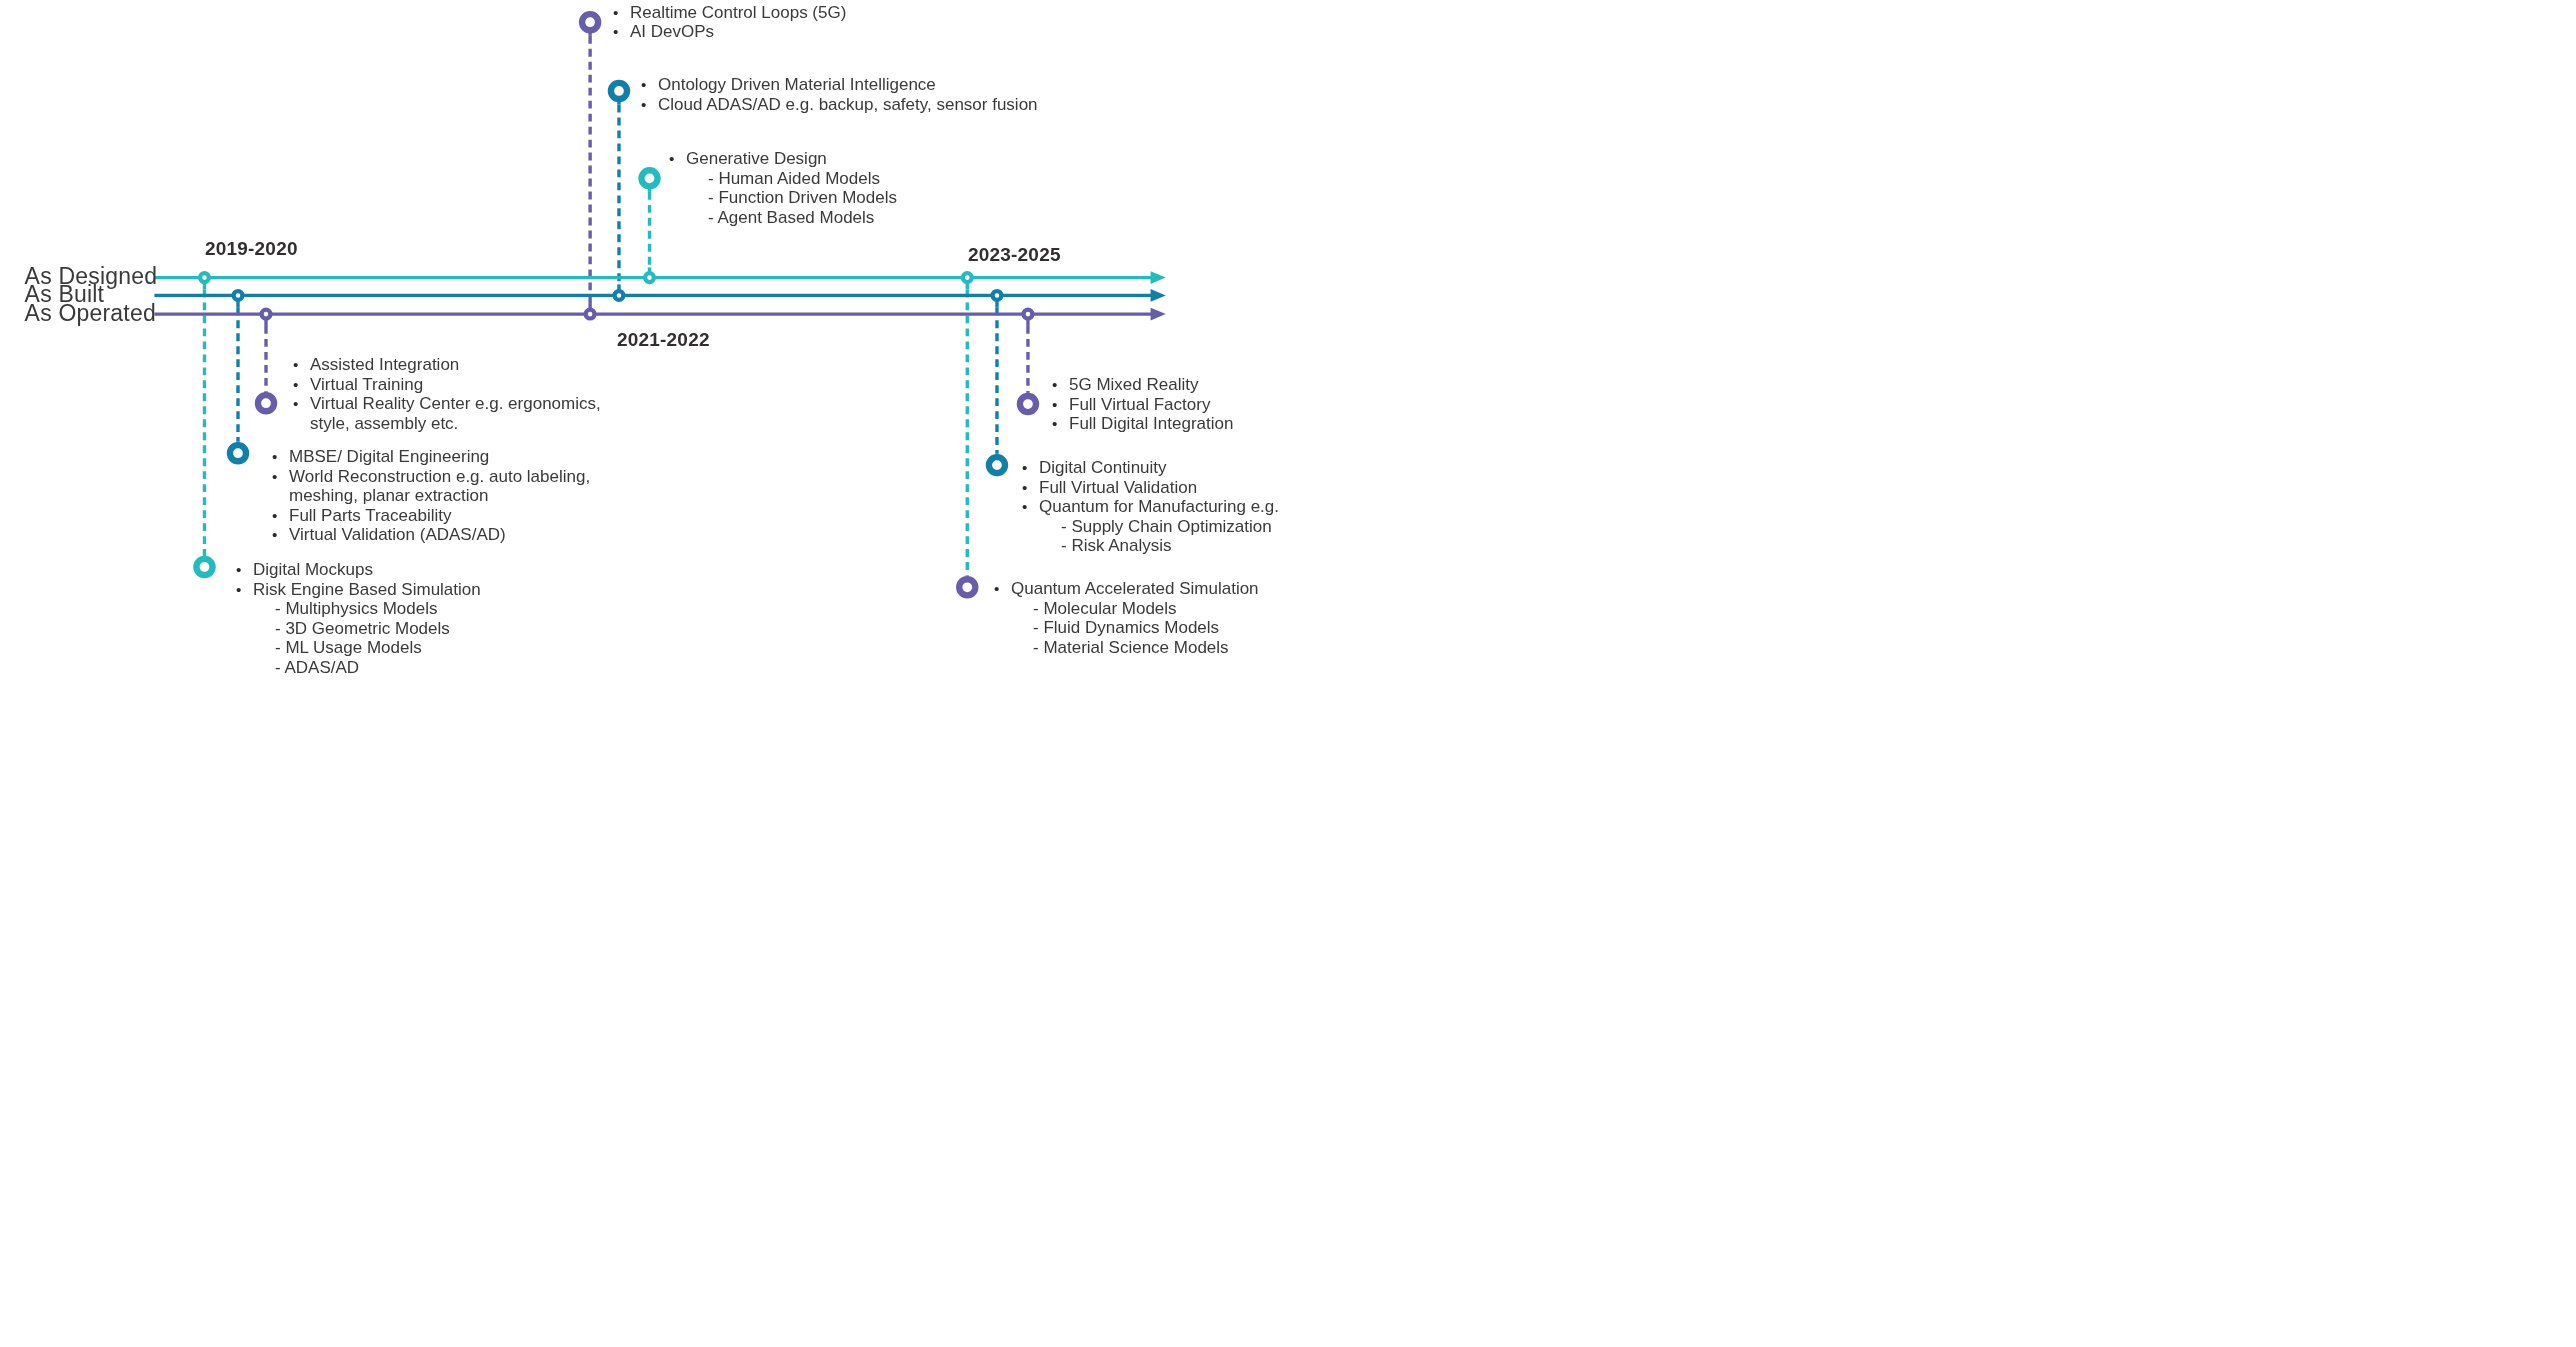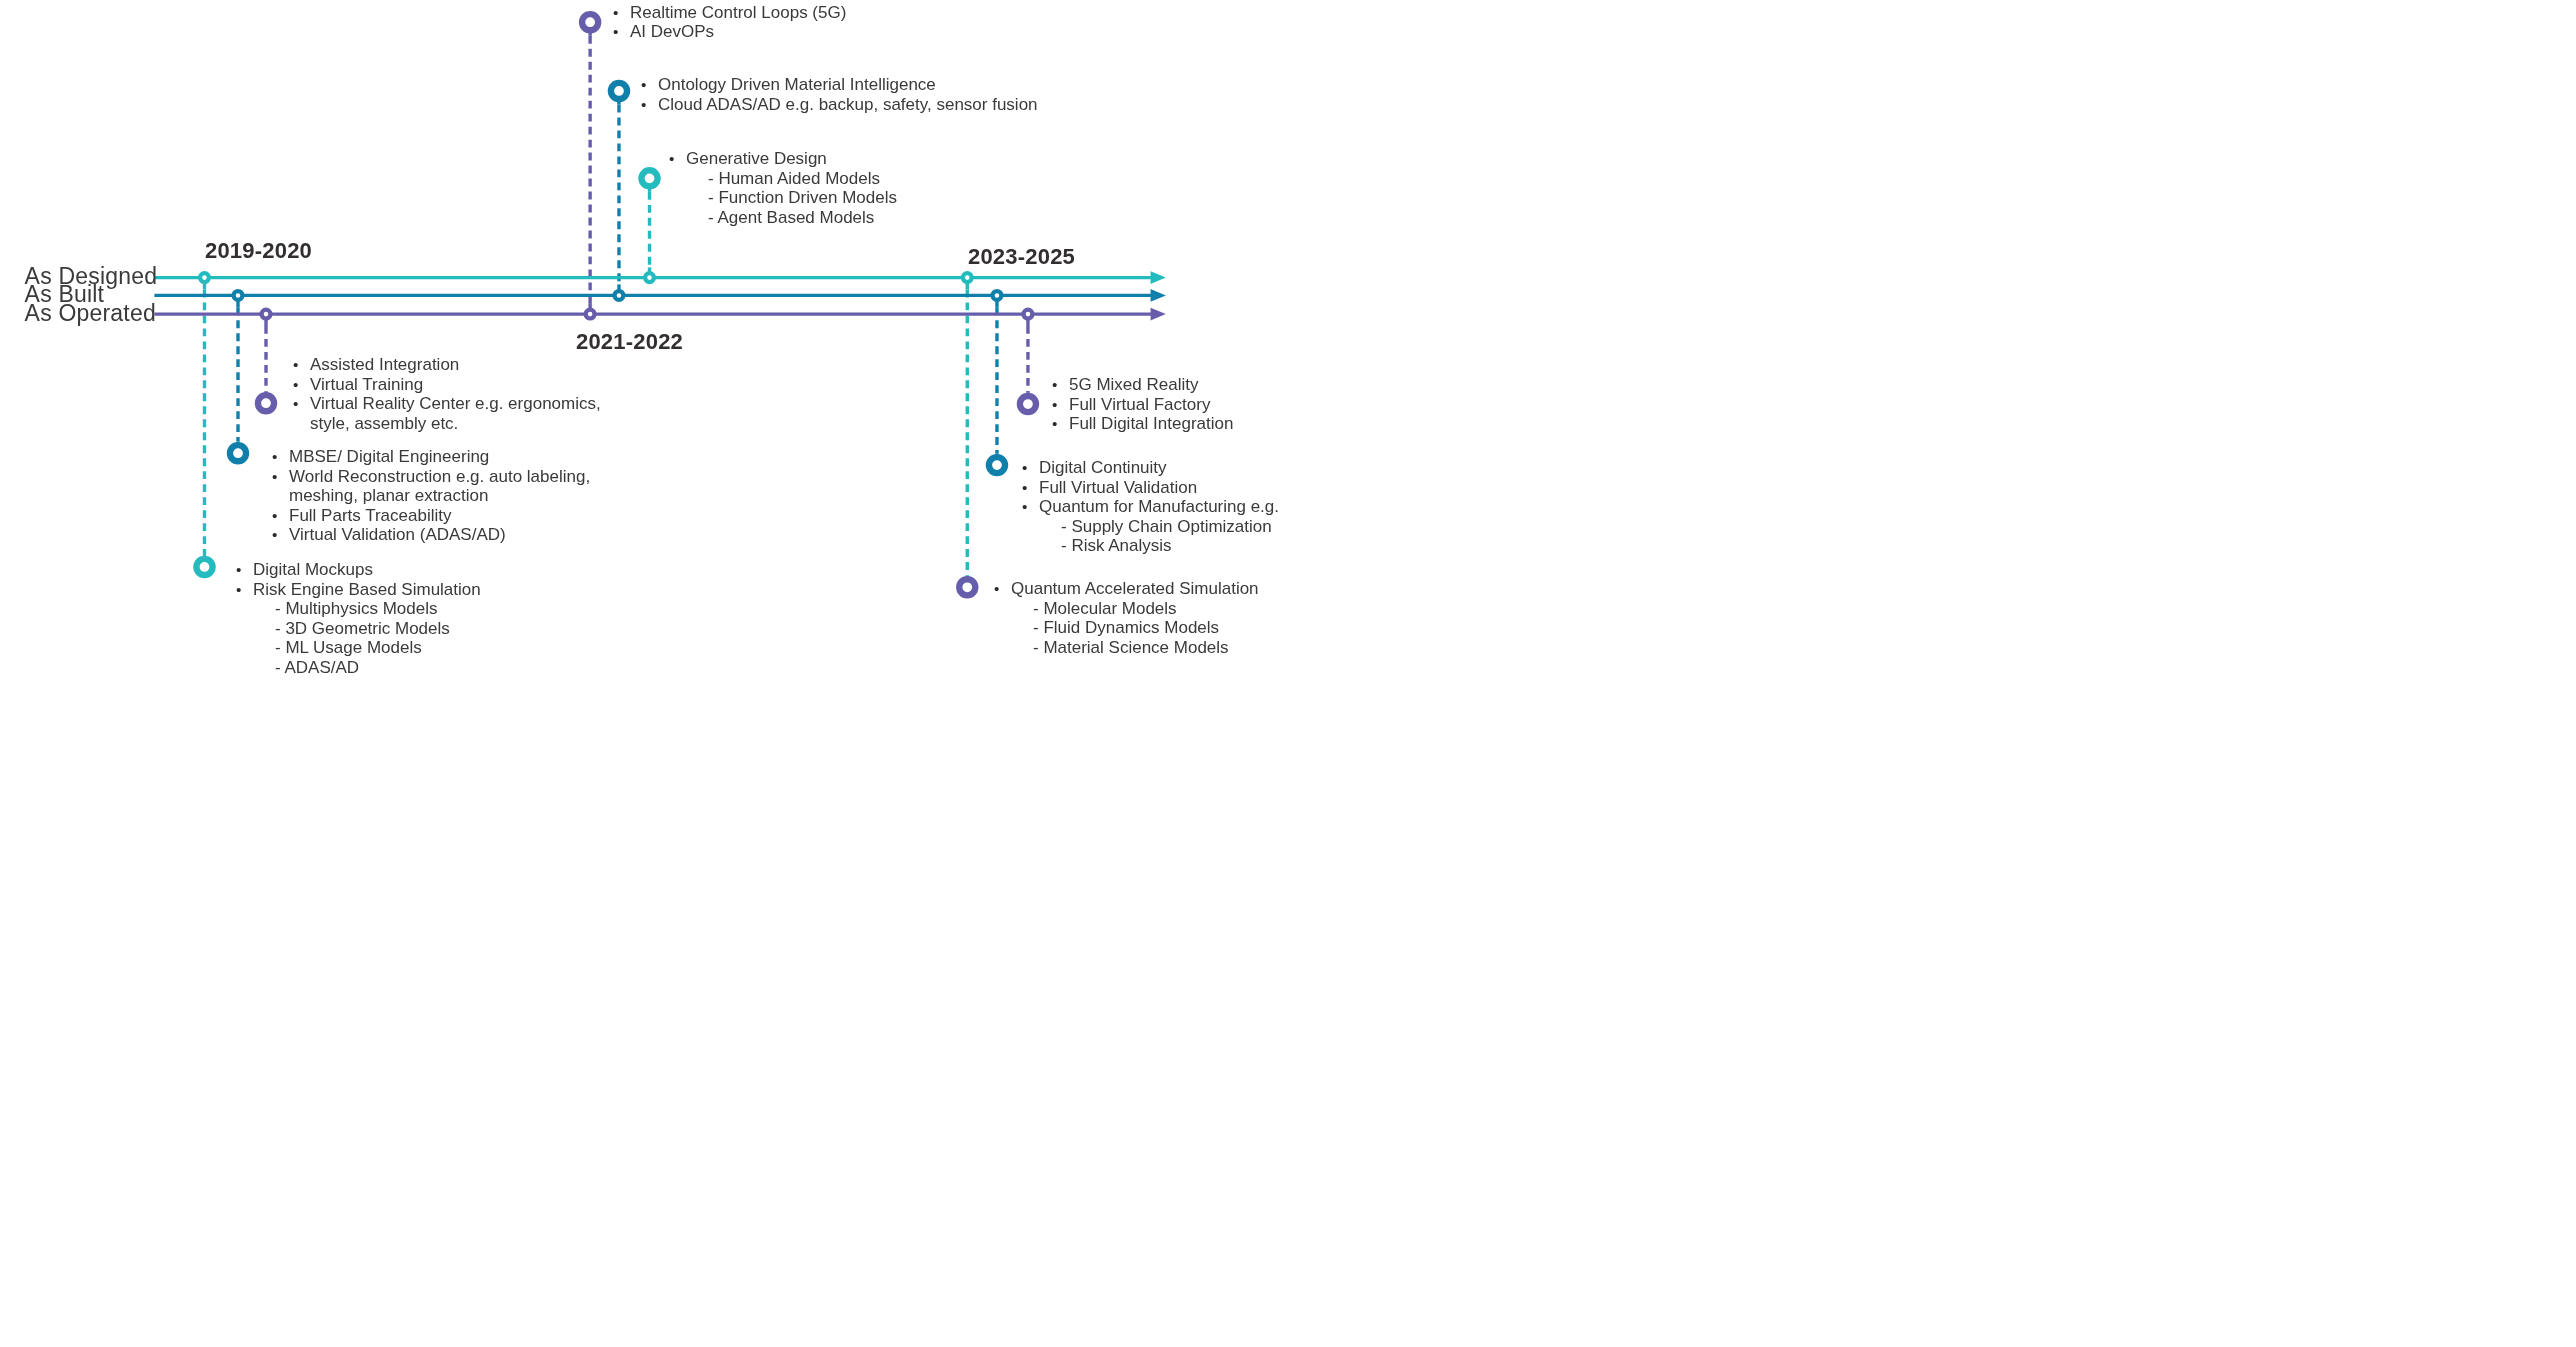--- a/index.html
+++ b/index.html
@@ -17,21 +17,21 @@
   .stub{stroke-width:4;fill:none;}
   .dash{stroke-width:4;fill:none;stroke-dasharray:9.3 6;}
   .node{fill:#fff;stroke-width:5;}
   .big{fill:#fff;stroke-width:7.5;}
   
   .lane-label{
     position:absolute;transform:translateY(-52%);
     font-size:23px;color:var(--ink);white-space:nowrap;letter-spacing:0.2px;
   }
   .period{
-    position:absolute;font-size:22px;font-weight:bold;color:var(--head);
+    position:absolute;font-size:19px;font-weight:bold;color:var(--head);
     white-space:nowrap;letter-spacing:0.2px;
   }
   .mi{
     position:absolute;font-size:17px;line-height:19.5px;color:var(--ink);
     white-space:nowrap;
   }
   .mi-row{display:flex;align-items:baseline;}
   .mi-row .b{width:17px;flex:none;color:var(--bullet);font-size:15.3px;}
   .mi-row.sub{margin-left:39px;}
   .mi-row.cont{margin-left:17px;}
@@ -117,21 +117,21 @@
     <circle class="big st-o" cx="1211.5" cy="476" r="9.5"></circle>
     <circle class="big st-b" cx="1175" cy="548" r="9.5"></circle>
     <circle class="big st-o" cx="1140" cy="692" r="9.5"></circle>
   </svg>
 
   <div class="lane-label" style="left:24.6px;top:277px">As Designed</div>
   <div class="lane-label" style="left:24.6px;top:295px">As Built</div>
   <div class="lane-label" style="left:24.6px;top:314px">As Operated</div>
 
   <div class="period" style="left:205px;top:238px">2019-2020</div>
-  <div class="period" style="left:576px;top:329px">2021-2022</div>
+  <div class="period" style="left:617px;top:329px">2021-2022</div>
   <div class="period" style="left:968px;top:244px">2023-2025</div>
 
   <div class="mi" style="left:613px;top:2.5px">
       <div class="mi-row bullet">
         <span class="b">•</span>
         <span class="t">Realtime Control Loops (5G)</span>
       </div>
       <div class="mi-row bullet">
         <span class="b">•</span>
         <span class="t">AI DevOPs</span>

